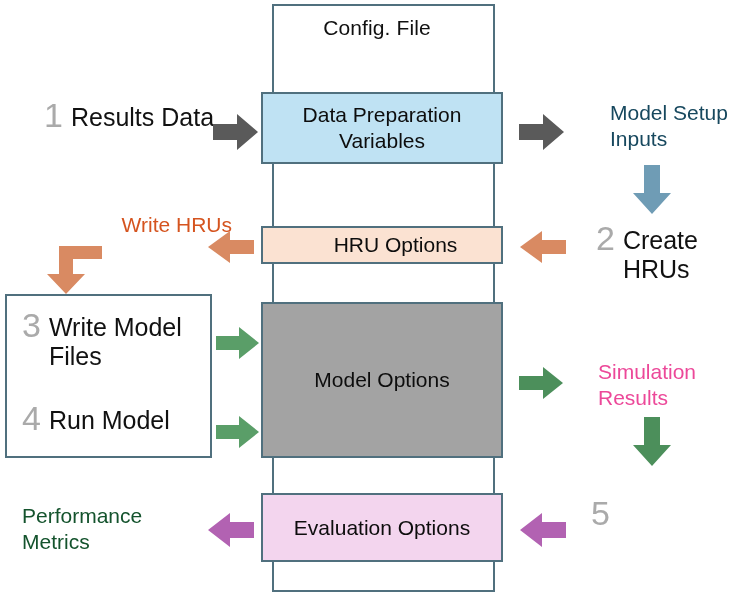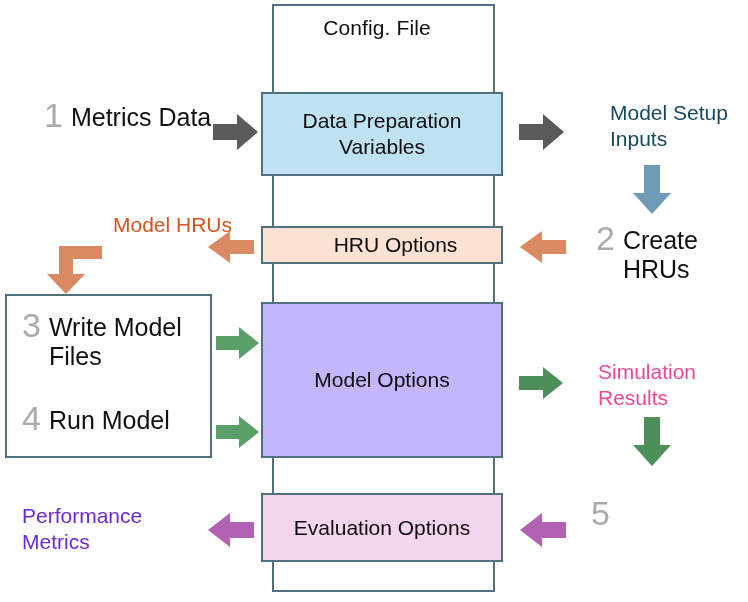--- a/index.html
+++ b/index.html
@@ -46,23 +46,23 @@
     border: 2px solid #50707e;
     box-sizing: border-box;
     display: flex;
     align-items: center;
     justify-content: center;
     text-align: center;
     font-size: 21px;
     color: #0d0d0d;
     line-height: 1.22;
   }
-  .opt-data   { top: 92px;  height: 84px;  background: #bfe2f3; }
+  .opt-data   { top: 92px;  height: 72px;  background: #bfe2f3; }
   .opt-hru    { top: 226px; height: 38px;  background: #fbe2d2; padding-left: 27px; }
-  .opt-model  { top: 302px; height: 156px; background: #c4b5fd; }
+  .opt-model  { top: 302px; height: 156px; background: #a3a3a3; }
   .opt-eval   { top: 493px; height: 69px;  background: #f3d5ee; text-align: right; }
 
   
   .steps-box {
     position: absolute;
     left: 5px;
     top: 294px;
     width: 207px;
     height: 164px;
     border: 2px solid #50707e;
@@ -96,21 +96,21 @@
 
   
   .outlabel {
     position: absolute;
     font-size: 21px;
     line-height: 1.24;
   }
   .out-setup    { left: 602px; top: 100px; width: 144px; color: #17485e; margin-left: 8px; }
   .out-hrus     { left: 112px; top: 212px; width: 120px; color: #d5541f; text-align: right;}
   .out-sim      { left: 598px; top: 359px; width: 146px; color: #ec4899; }
-  .out-perf     { left: 22px;  top: 503px; width: 172px; color: #6d28d9; }
+  .out-perf     { left: 22px;  top: 503px; width: 172px; color: #14532d; }
 
   
   .arrow { position: absolute; }
   .arrow svg { display: block; }
 
   .ar-1  { left: 213px; top: 110px; }
   .ar-2  { left: 519px; top: 110px; }
   .ar-dn-blue { left: 630px; top: 165px; }
 
   .ar-hru-left-out { left: 207px; top: 228px; }
@@ -143,21 +143,21 @@
     <span>Model Options</span>
   </div>
   <div class="opt opt-eval">
     <span>Evaluation Options</span>
   </div>
 
   <div class="steps-box"></div>
 
   <div class="step step-1">
     <span class="num">1</span>
-    <span class="txt">Metrics Data</span>
+    <span class="txt">Results Data</span>
   </div>
 
   <div class="step step-2">
     <span class="num">2</span>
     <span class="txt">Create HRUs</span>
   </div>
 
   <div class="step step-3">
     <span class="num">3</span>
     <span class="txt">Write Model Files</span>
@@ -166,21 +166,21 @@
   <div class="step step-4">
     <span class="num">4</span>
     <span class="txt">Run Model</span>
   </div>
 
   <div class="step step-5">
     <span class="num">5</span>
   </div>
 
   <div class="outlabel out-setup">Model Setup Inputs</div>
-  <div class="outlabel out-hrus">Model HRUs</div>
+  <div class="outlabel out-hrus">Write HRUs</div>
   <div class="outlabel out-sim">Simulation Results</div>
   <div class="outlabel out-perf">Performance Metrics</div>
 
   <div class="arrow ar-1">
     <svg width="46" height="44" viewBox="0 0 46 44">
       <path d="M0 14 L24 14 L24 4 L45 22 L24 40 L24 30 L0 30 Z" fill="#5a5a5a"></path>
     </svg>
   </div>
 
   <div class="arrow ar-2">

